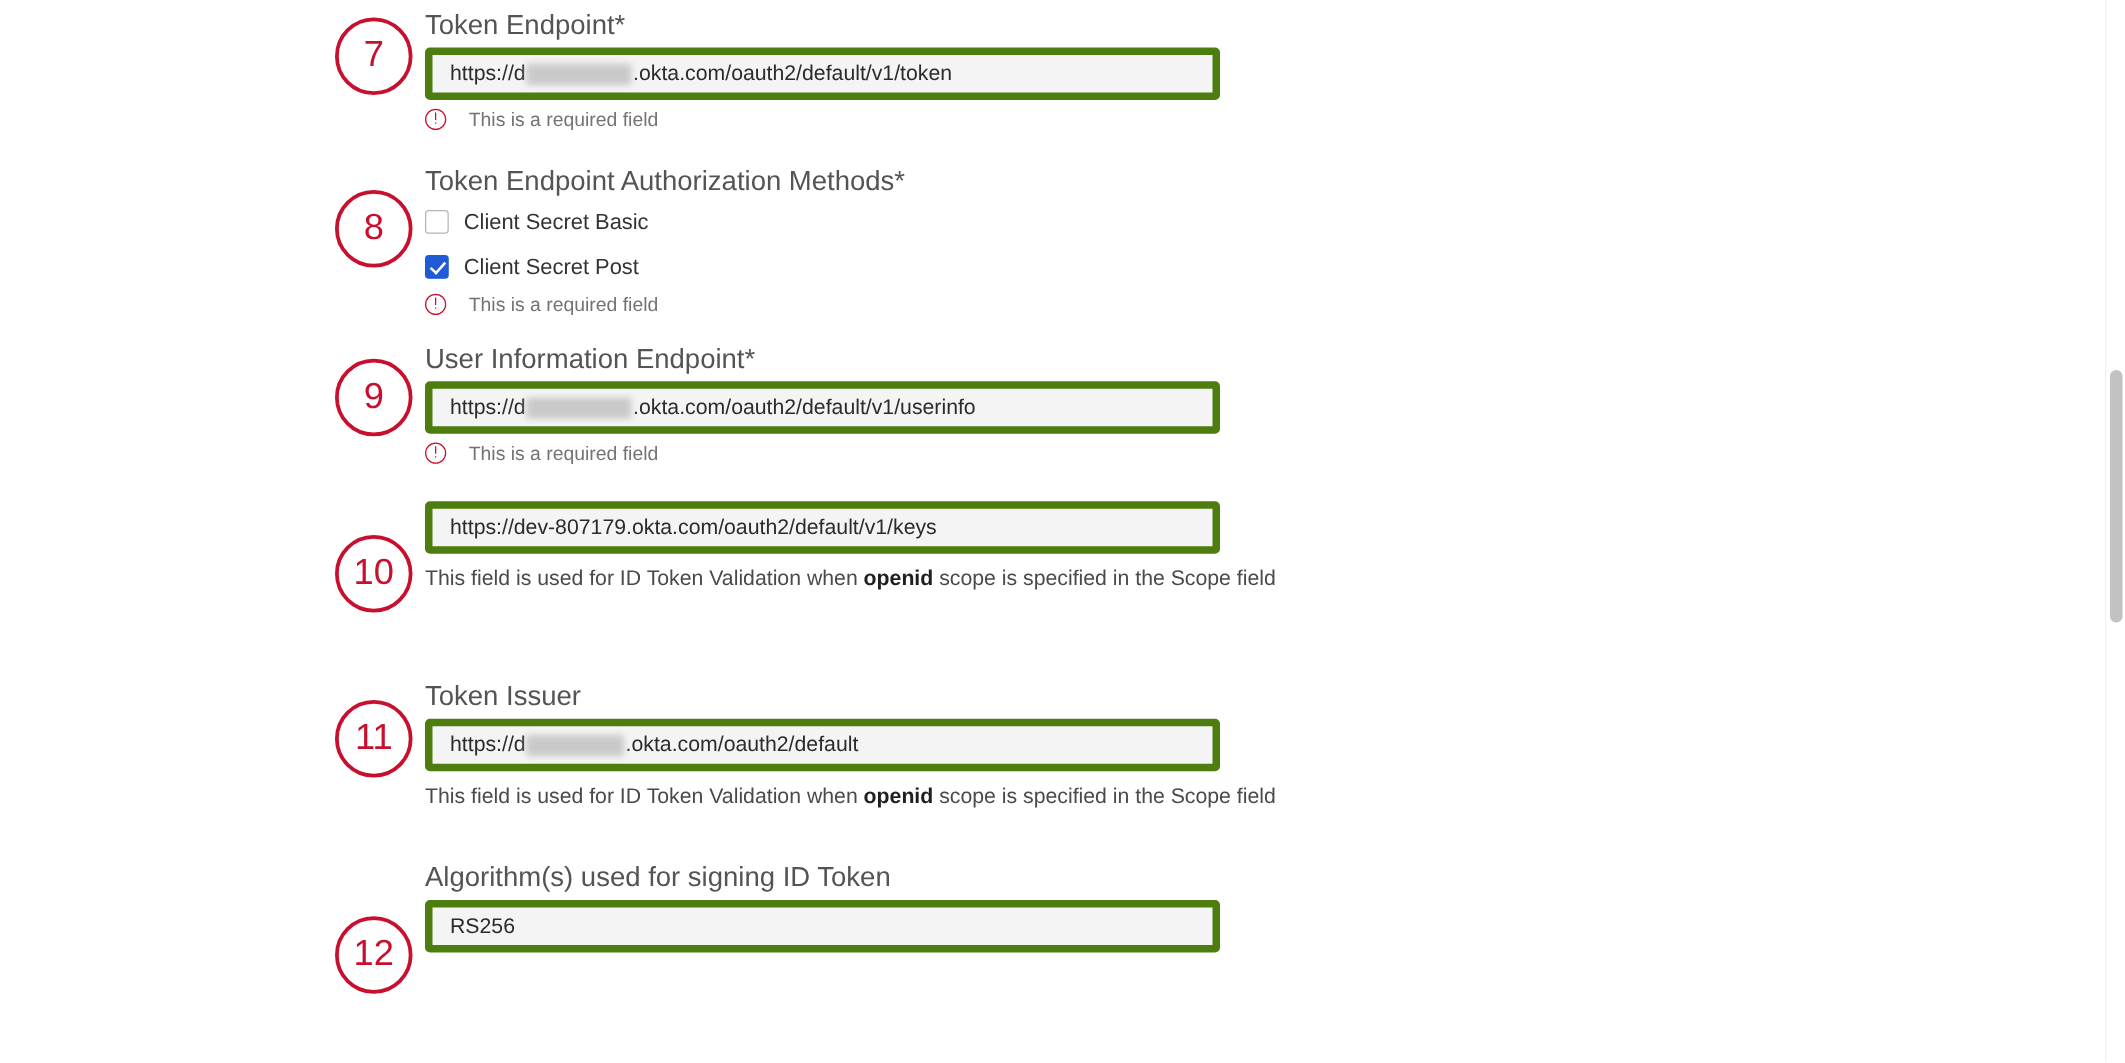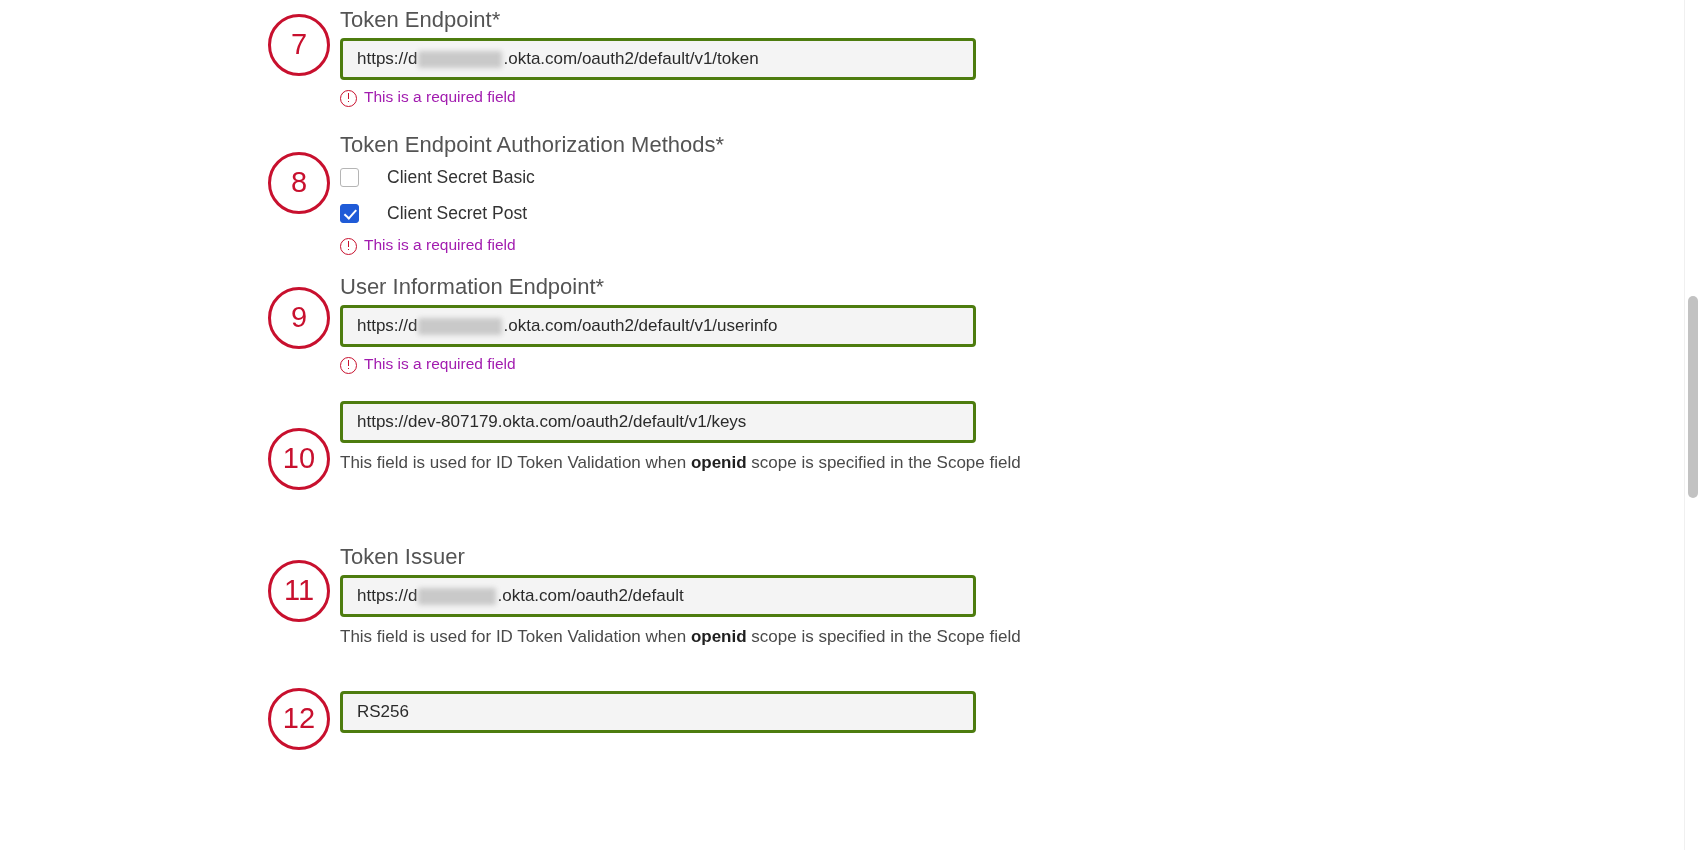--- a/index.html
+++ b/index.html
@@ -38,21 +38,21 @@
     color: #545454;
     line-height: 22px;
     margin-bottom: 7px;
     white-space: nowrap;
   }
 
   .text-input {
     box-sizing: border-box;
     width: 636px;
     height: 42px;
-    border: 3px solid #4d7c0f;
+    border: 6px solid #4d7c0f;
     border-radius: 4px;
     background: #f4f4f4;
     color: #2b2b2b;
     font-size: 17px;
     font-family: "Liberation Sans", sans-serif;
     padding: 0 14px;
     line-height: 40px;
     display: flex;
     align-items: center;
     overflow: hidden;
@@ -69,24 +69,24 @@
     height: 17px;
     vertical-align: -2px;
     background: #c9c9c9;
     border-radius: 2px;
     filter: blur(2.5px);
     margin: 0 1px;
   }
 
   .error-row {
     display: flex;
-    align-items: flex-end;
-    gap: 7px;
+    align-items: flex-start;
+    gap: 18px;
     margin-top: 7px;
-    color: #a21caf;
+    color: #737373;
     font-size: 15.5px;
     line-height: 20px;
   }
 
   .err-icon {
     width: 15px;
     height: 15px;
     flex: 0 0 15px;
     border: 1.6px solid #c8102e;
     border-radius: 50%;
@@ -121,21 +121,21 @@
   }
   .help-text b {
     font-weight: bold;
     color: #1f1f1f;
   }
 
   
   .check-row {
     display: flex;
     align-items: center;
-    gap: 28px;
+    gap: 12px;
     height: 28px;
     margin-bottom: 8px;
   }
   .cbox {
     width: 19px;
     height: 19px;
     box-sizing: border-box;
     border: 1.6px solid #b5b5b5;
     border-radius: 3px;
     background: #ffffff;
@@ -200,21 +200,21 @@
 </head>
 <body>
 
 <div id="page">
 
   <div class="step-badge" style="left:268px; top:14px;">7</div>
   <div class="step-badge" style="left:268px; top:152px;">8</div>
   <div class="step-badge" style="left:268px; top:287px;">9</div>
   <div class="step-badge" style="left:268px; top:428px;">10</div>
   <div class="step-badge" style="left:268px; top:560px;">11</div>
-  <div class="step-badge" style="left:268px; top:688px;">12</div>
+  <div class="step-badge" style="left:268px; top:733px;">12</div>
 
   <div class="form-col">
 
     <div class="field-group" style="top:9px;">
       <div class="field-label">Token Endpoint*</div>
       <div class="text-input">
         <span>https://d</span>
           <span class="redact" style="width:84px;"></span>
           <span>.okta.com/oauth2/default/v1/token</span>
       </div>
@@ -268,20 +268,21 @@
         <span>https://d</span>
           <span class="redact" style="width:78px;"></span>
           <span>.okta.com/oauth2/default</span>
       </div>
       <div class="help-text">
         <span>This field is used for ID Token Validation when </span><b>openid</b><span> scope is specified in the Scope field</span>
       </div>
     </div>
 
     <div class="field-group" style="top:691px;">
+      <div class="field-label">Algorithm(s) used for signing ID Token</div>
       <div class="text-input plain">
         <span>RS256</span>
       </div>
     </div>
 
   </div>
 
   <div class="scroll-track">
     <div class="scroll-thumb" style="top:296px; height:202px;"></div>
   </div>

